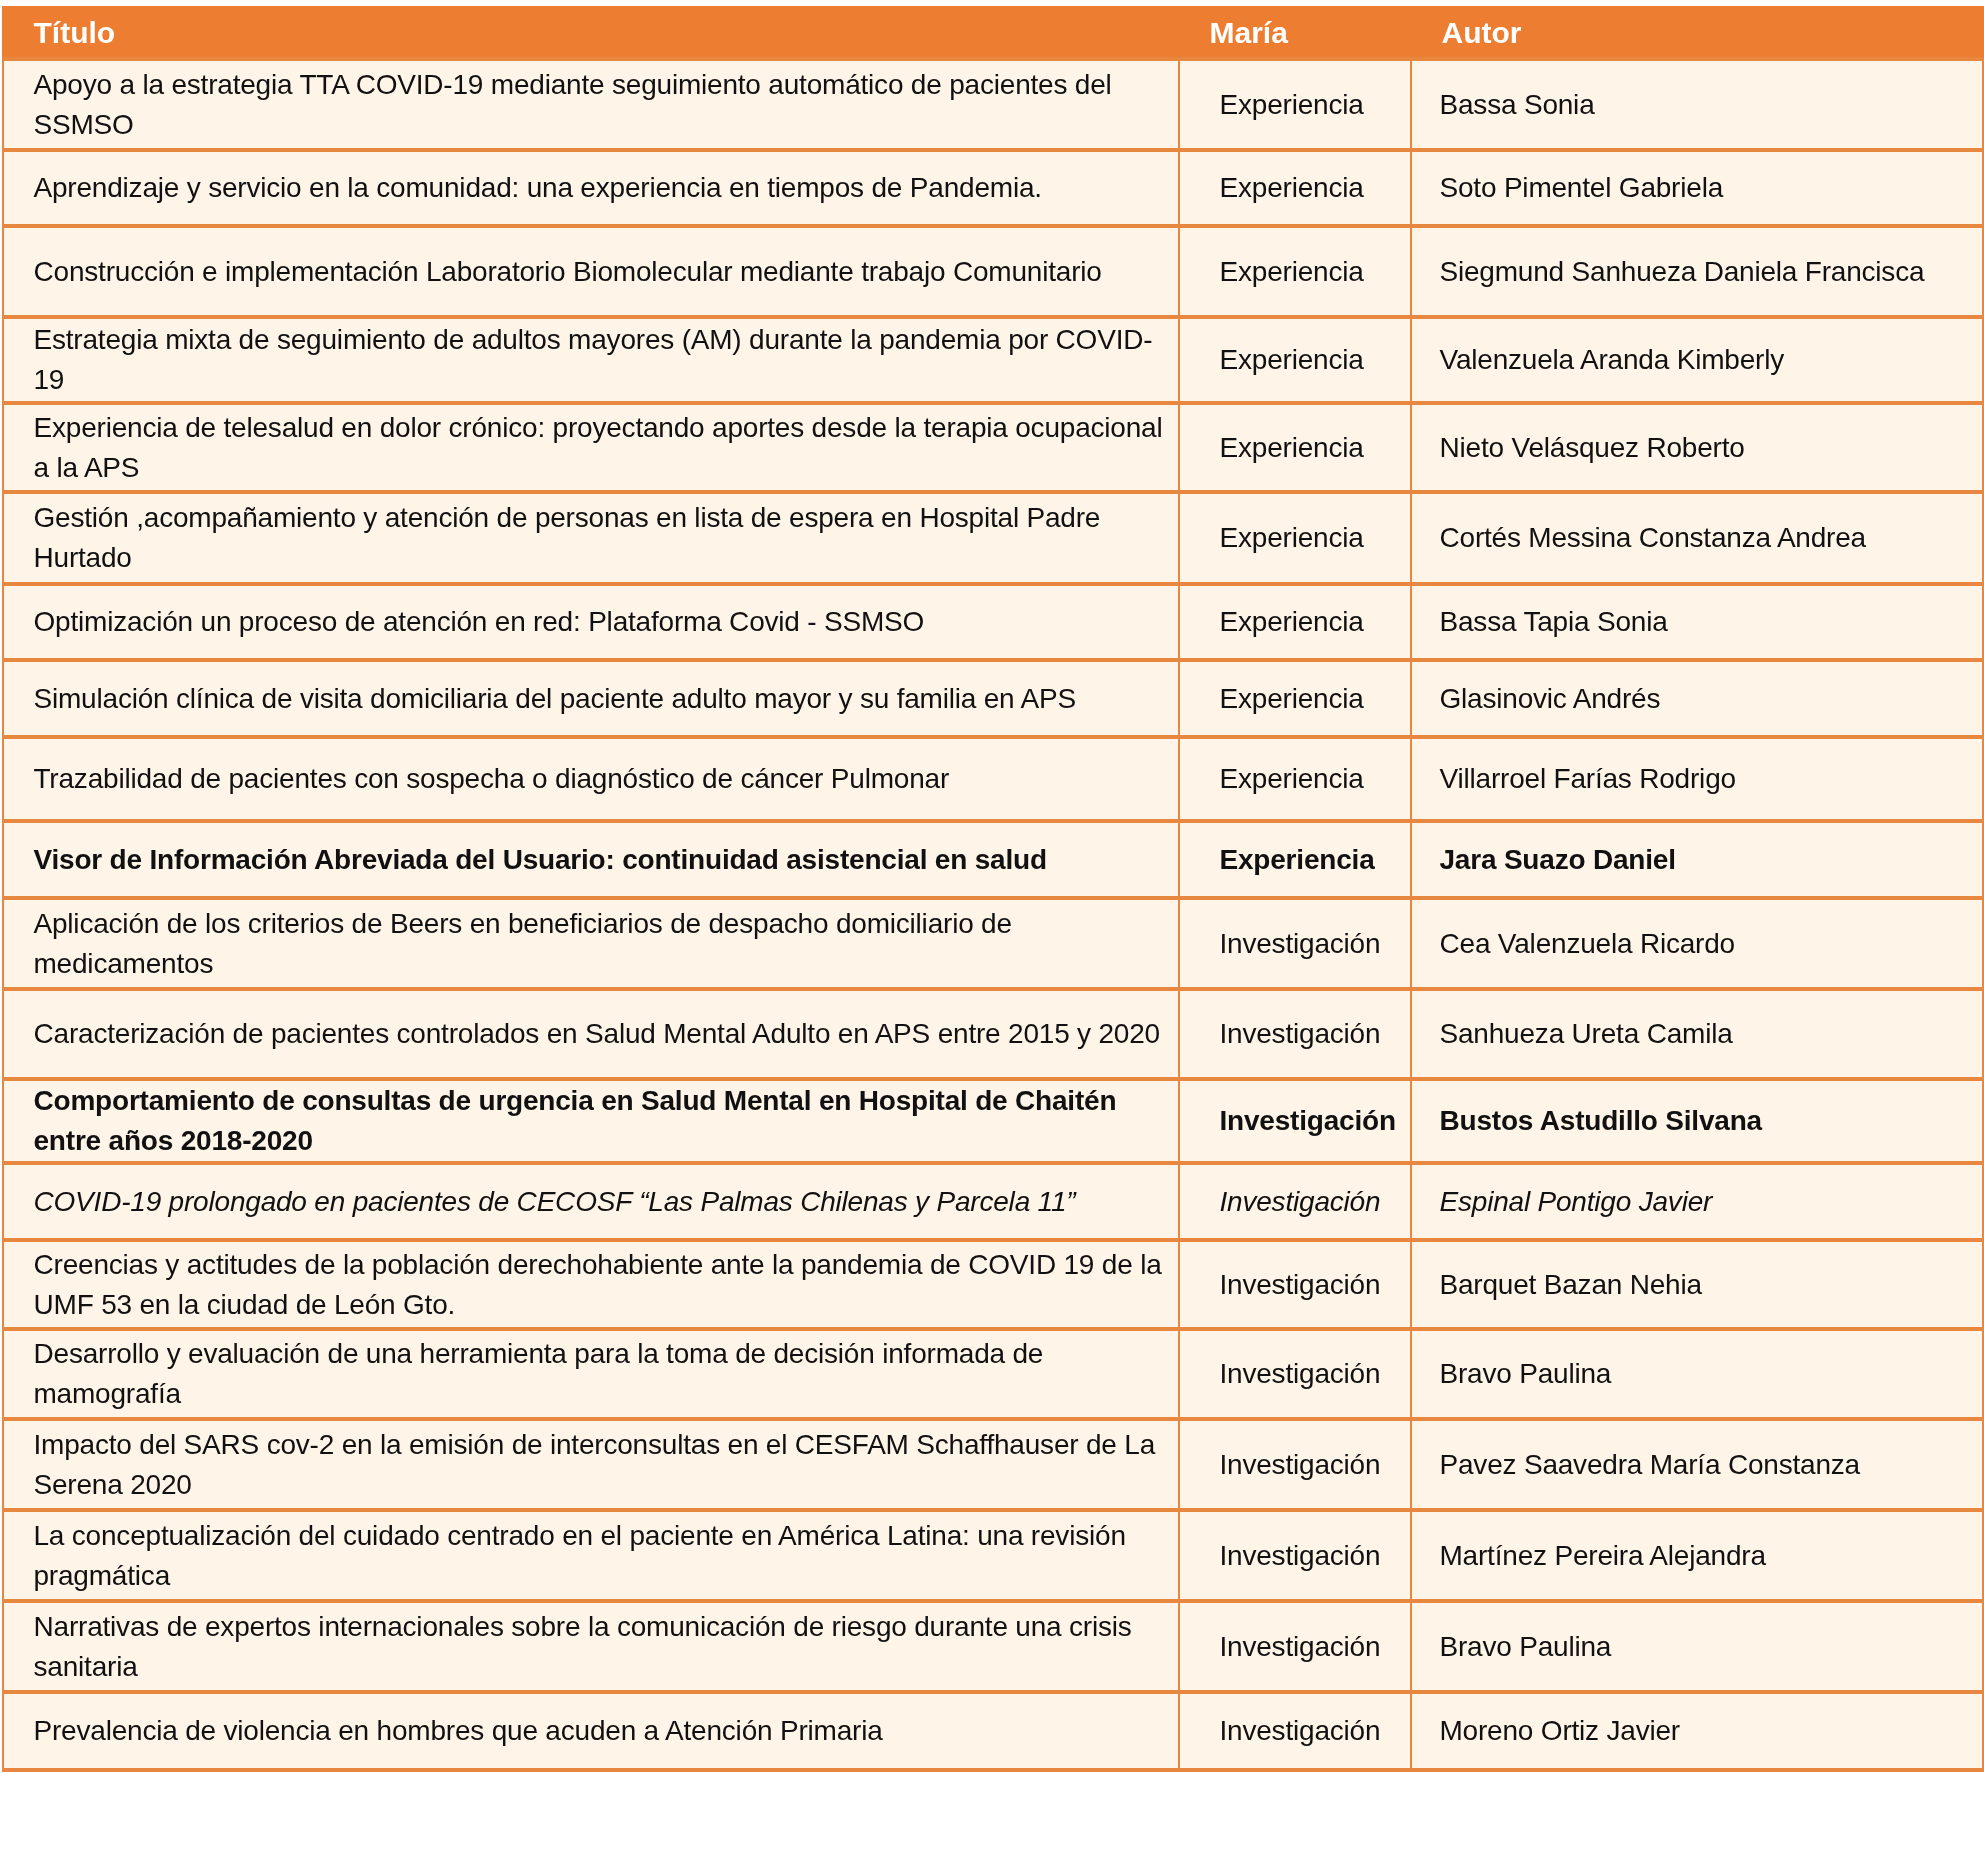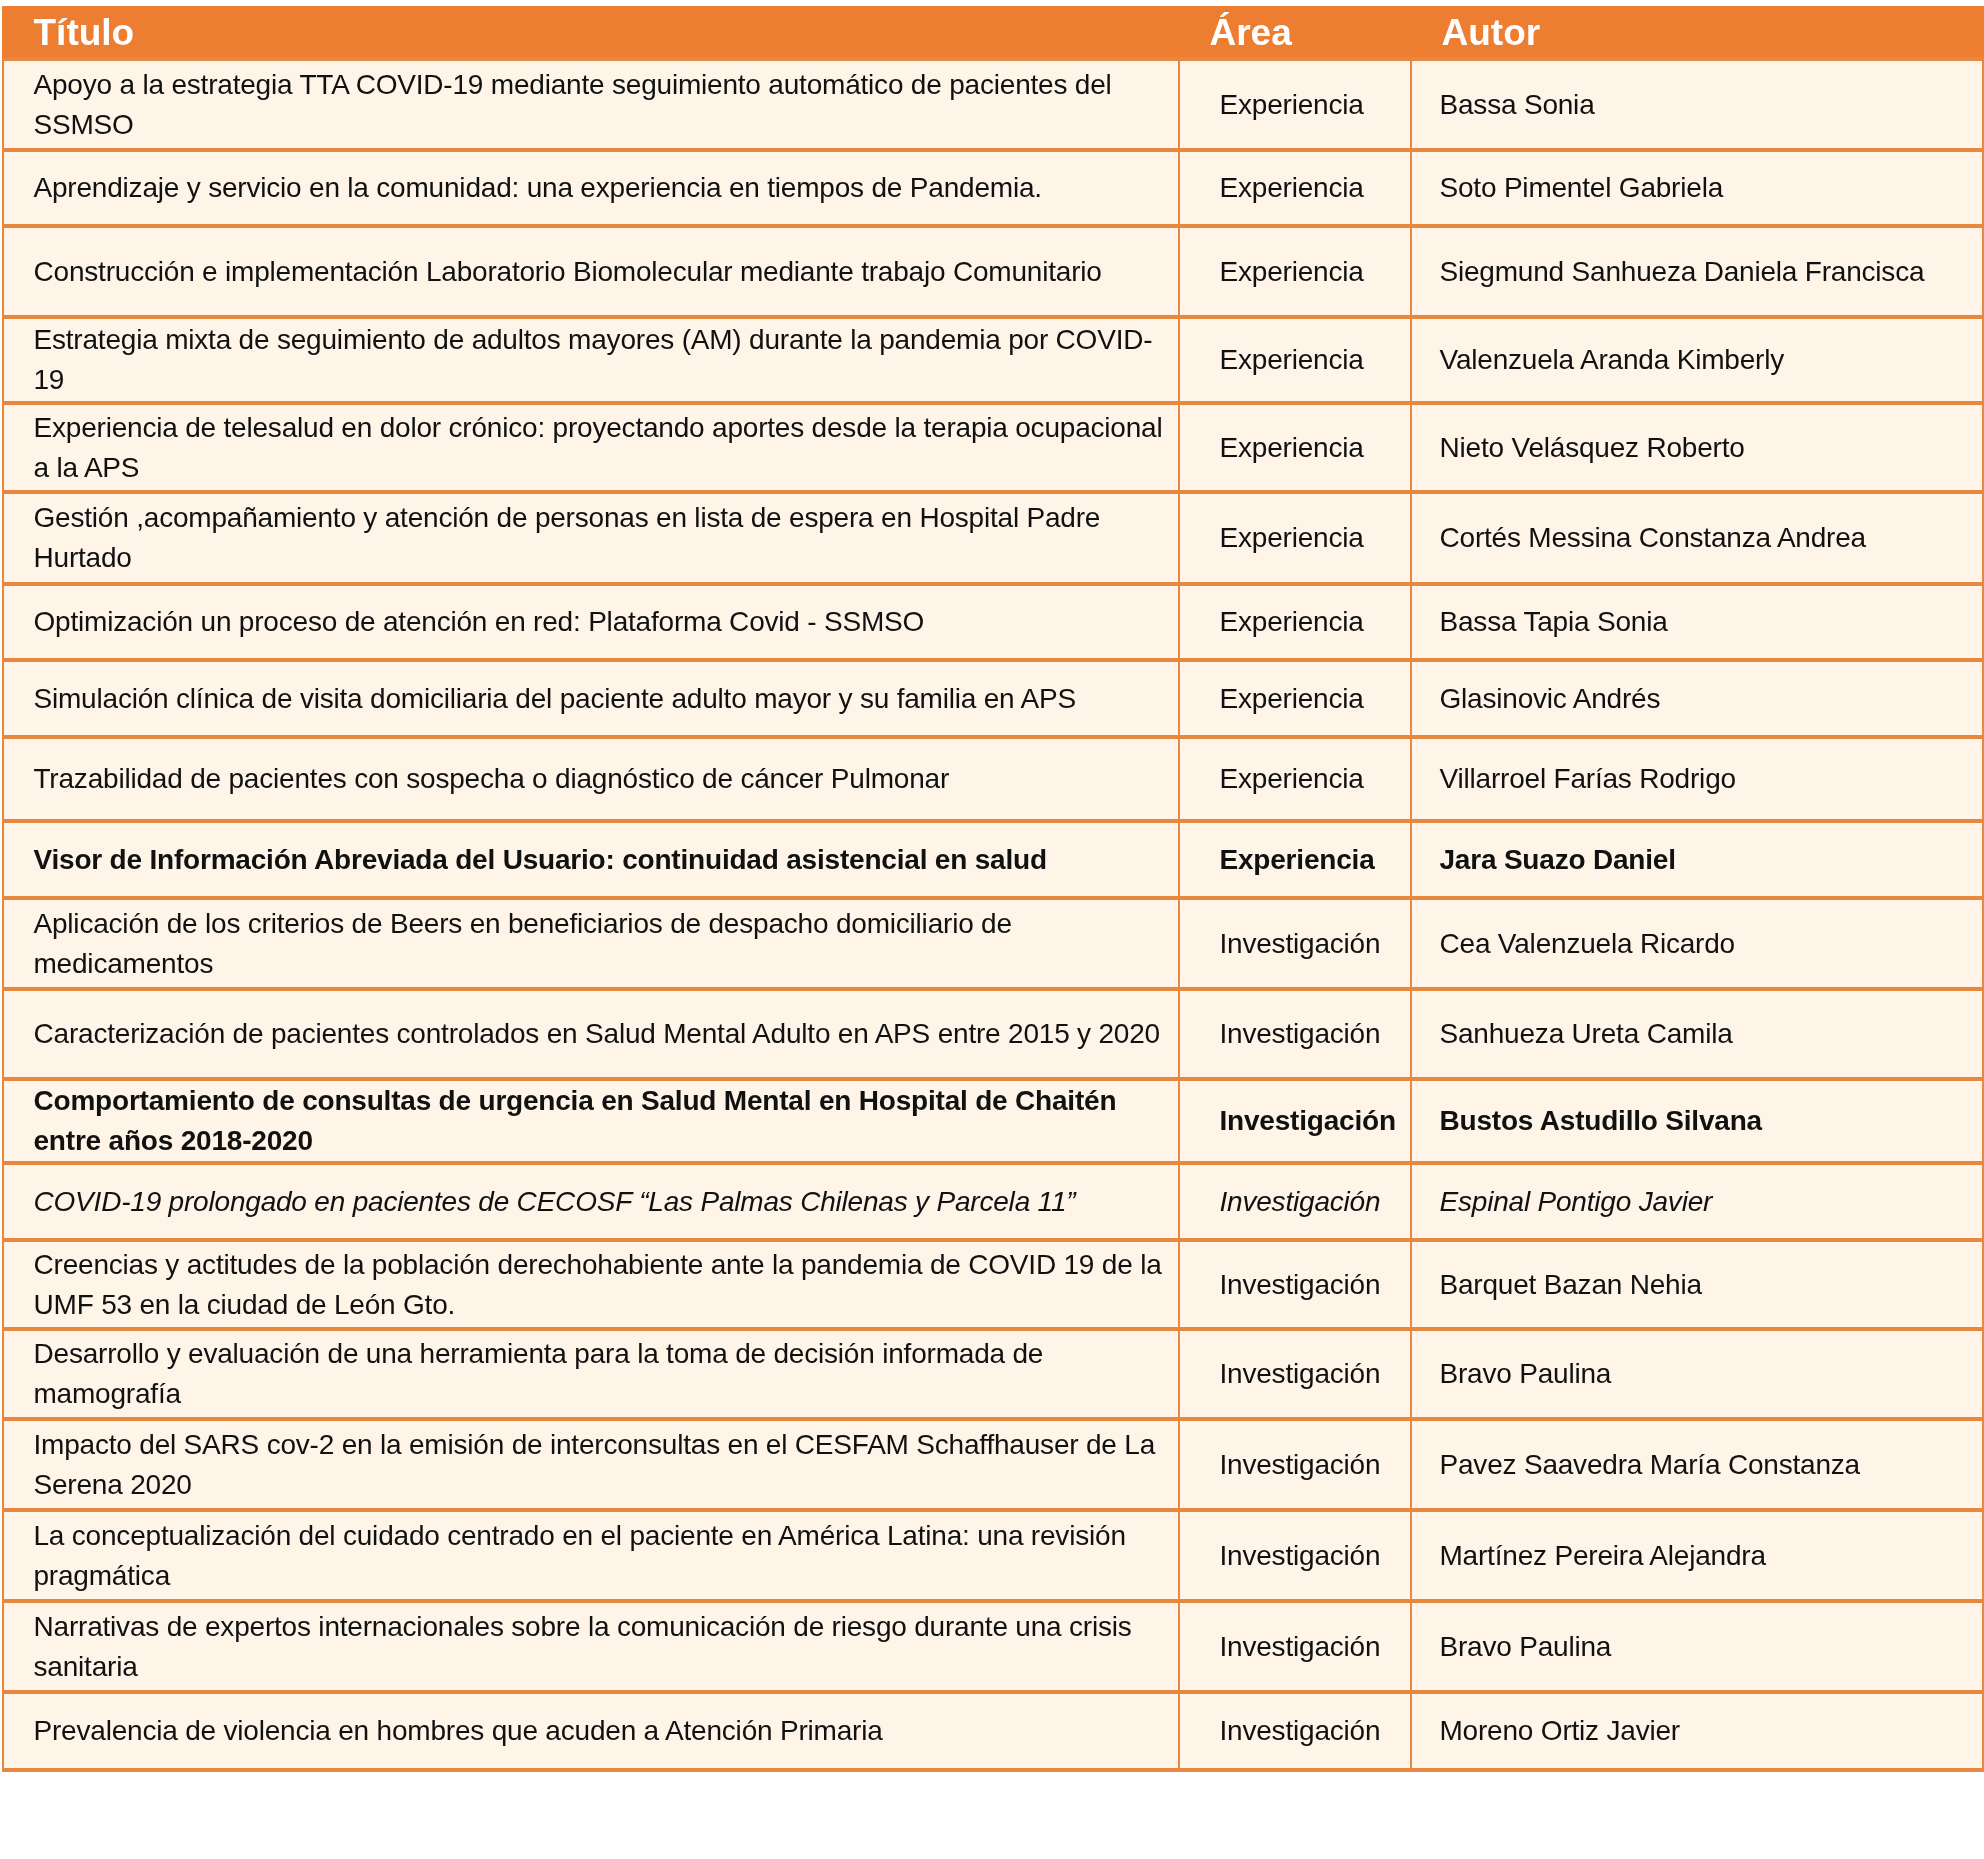--- a/index.html
+++ b/index.html
@@ -16,21 +16,21 @@
   col.c1 { width: 1176px; }
   col.c2 { width: 232px; }
   col.c3 { width: 572px; }
   thead th {
     background: #ED7D31;
     color: #ffffff;
     font-weight: bold;
     text-align: left;
     height: 49px;
     padding: 0 0 0 30px;
-    font-size: 37px;
+    font-size: 30px;
     border: 2.2px solid #ED7D31;
   }
   tbody td {
     background: #FEF4E8;
     border-left: 2.2px solid #E8873F;
     border-right: 2.2px solid #E8873F;
     border-top: 4.4px solid #E8873F;
     border-bottom: 4.4px solid #E8873F;
     padding: 0 15px 0 30px;
     vertical-align: middle;
@@ -46,21 +46,21 @@
 
 <table class="grid">
   <colgroup>
       <col class="c1">
       <col class="c2">
       <col class="c3">
     </colgroup>
   <thead>
     <tr>
       <th>Título</th>
-      <th>Área</th>
+      <th>María</th>
       <th>Autor</th>
     </tr>
   </thead>
   <tbody id="rows">
       <tr style="height: 91px;">
         <td class="titulo">Apoyo a la estrategia TTA COVID-19 mediante seguimiento automático de pacientes del SSMSO</td>
         <td class="area">Experiencia</td>
         <td class="autor">Bassa Sonia</td>
       </tr>
       <tr style="height: 76px;">

